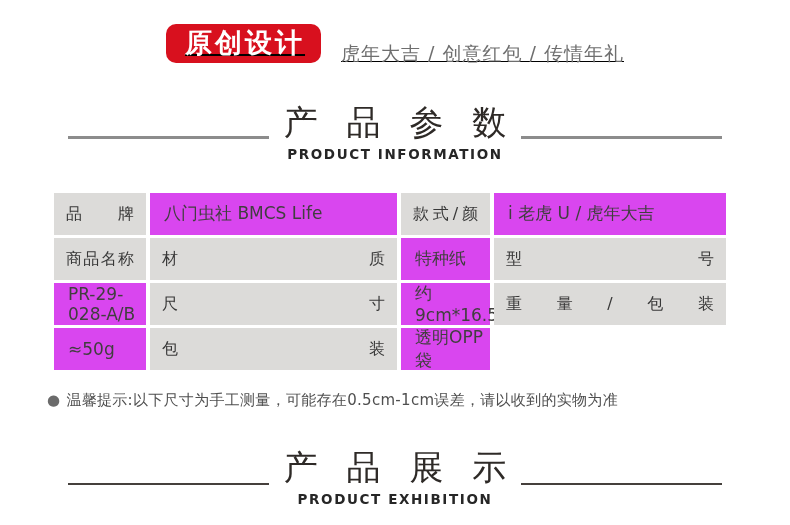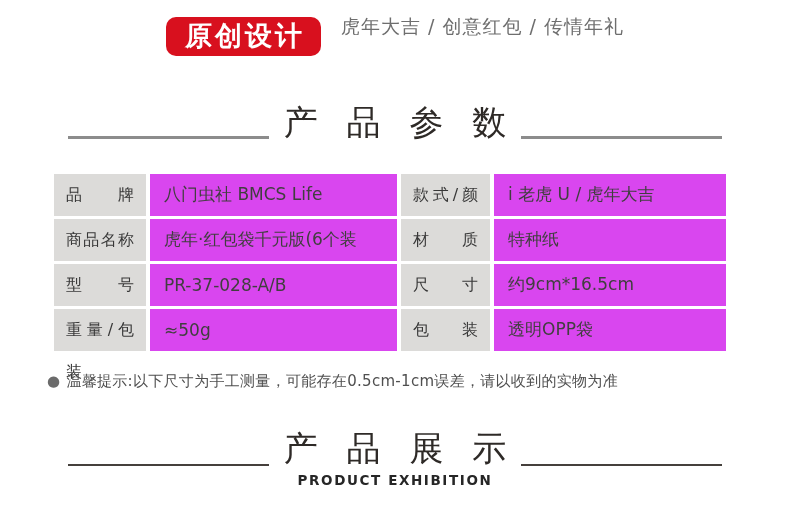--- a/index.html
+++ b/index.html
@@ -4,21 +4,21 @@
 <style>
   html,body{margin:0;padding:0;}
   body{
     width:790px;height:525px;background:#ffffff;overflow:hidden;
     font-family:"DejaVu Sans","Liberation Sans",sans-serif;
     -webkit-font-smoothing:antialiased;
   }
   
   .top-header{
     margin-top:17px;height:46px;
-    display:flex;justify-content:center;align-items:flex-start;
+    display:flex;justify-content:center;align-items:flex-end;text-decoration:underline;
   }
   .origin-badge{
     background:#d8101e;color:#ffffff;
     font-size:27px;font-weight:bold;letter-spacing:3px;
     padding:5px 16px 7px 19px;border-radius:10px;line-height:1;
     display:inline-block;
   }
   .tagline{
     margin-left:20px;
     font-size:19px;color:#6e6e6e;letter-spacing:1px;line-height:1;
@@ -81,37 +81,37 @@
 
 <div class="top-header">
   <span class="origin-badge">原创设计</span>
   <span class="tagline">虎年大吉 / 创意红包  / 传情年礼</span>
 </div>
 
 <div class="section-head">
   <div class="rule"></div>
   <div class="titles">
     <div class="cn">产 品 参 数</div>
+    <div class="en">PRODUCT INFORMATION</div>
   </div>
   <div class="rule"></div>
 </div>
 
 <div class="spec-table">
   <div class="cell label">品牌</div>
   <div class="cell value">八门虫社 BMCS Life</div>
   <div class="cell label">款式/颜色</div>
   <div class="cell value">i 老虎 U  /  虎年大吉</div>
 
   <div class="cell label">商品名称</div>
-  <div class="cell value">虎年·红包袋千元版(6个装</div>
   <div class="cell label">材质</div>
   <div class="cell value">特种纸</div>
 
   <div class="cell label">型号</div>
-  <div class="cell value">PR-37-028-A/B</div>
+  <div class="cell value">PR-29-028-A/B</div>
   <div class="cell label">尺寸</div>
   <div class="cell value">约9cm*16.5cm</div>
 
   <div class="cell label">重量/包装</div>
   <div class="cell value">≈50g</div>
   <div class="cell label">包装</div>
   <div class="cell value">透明OPP袋</div>
 </div>
 
 <div class="note">

